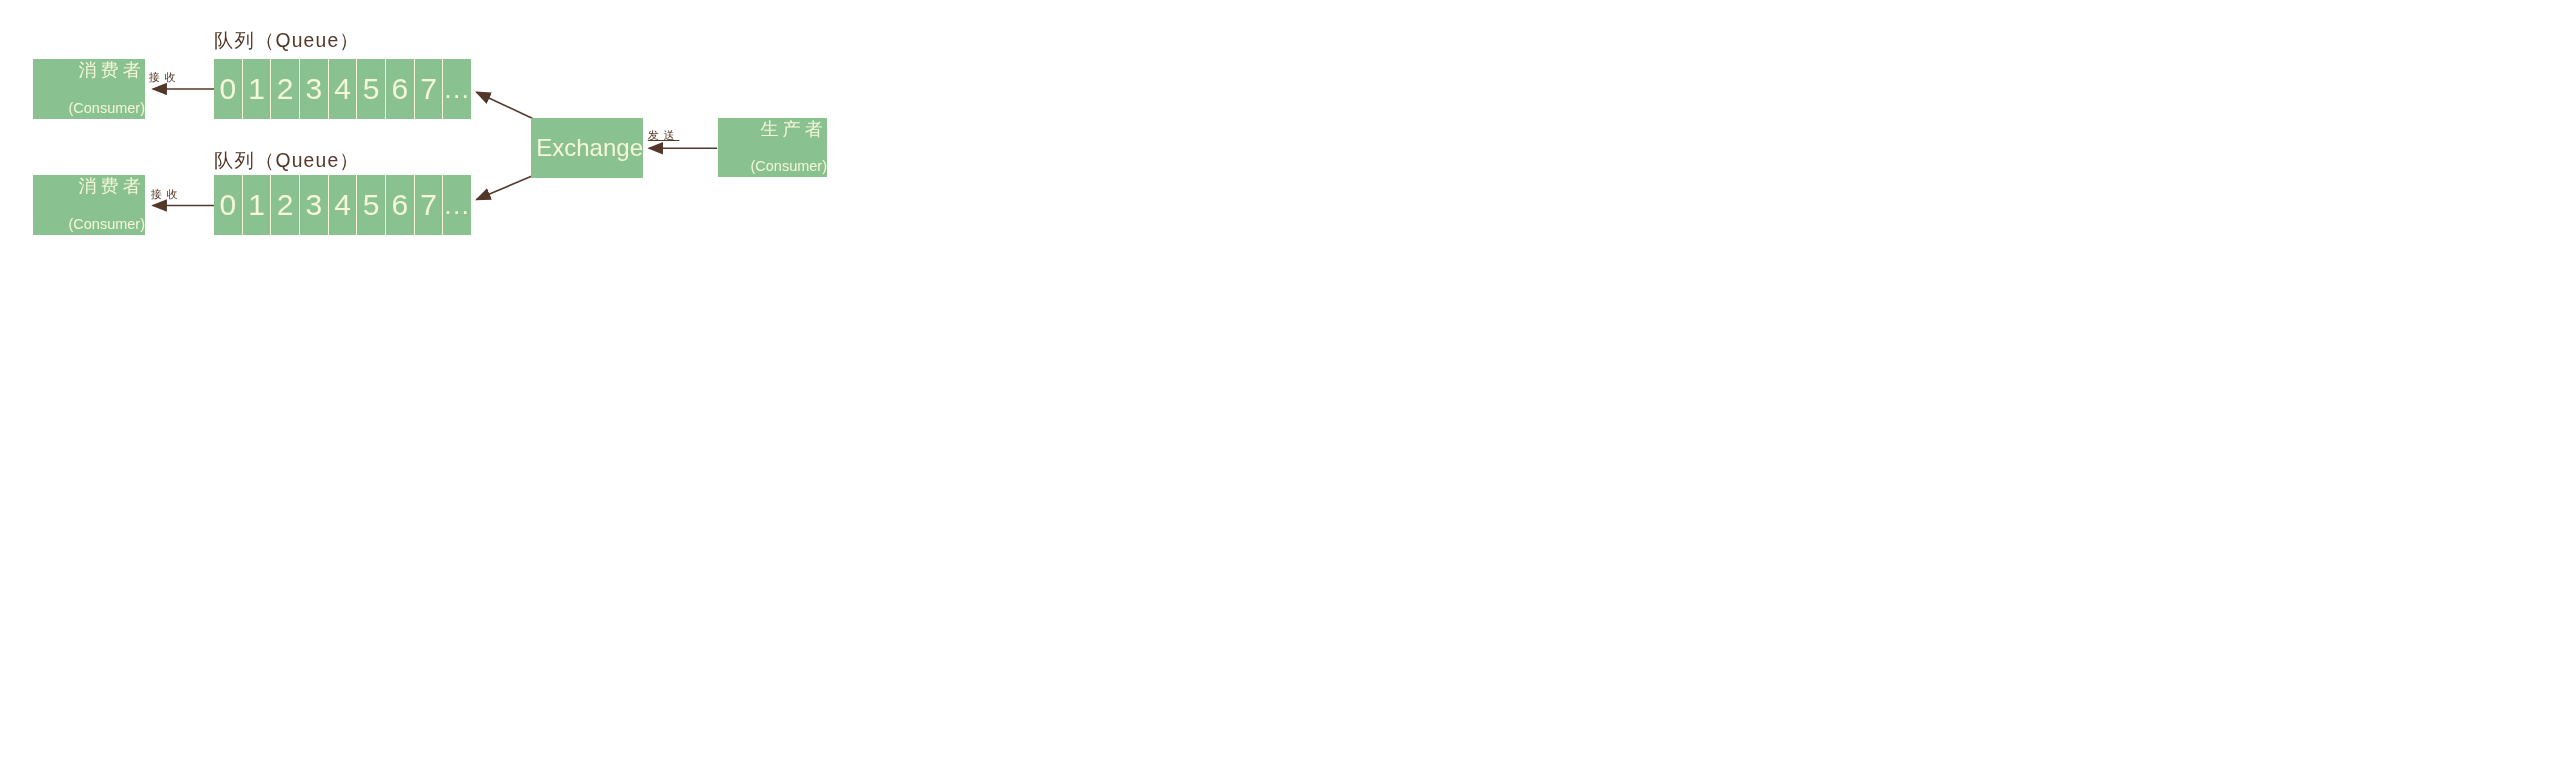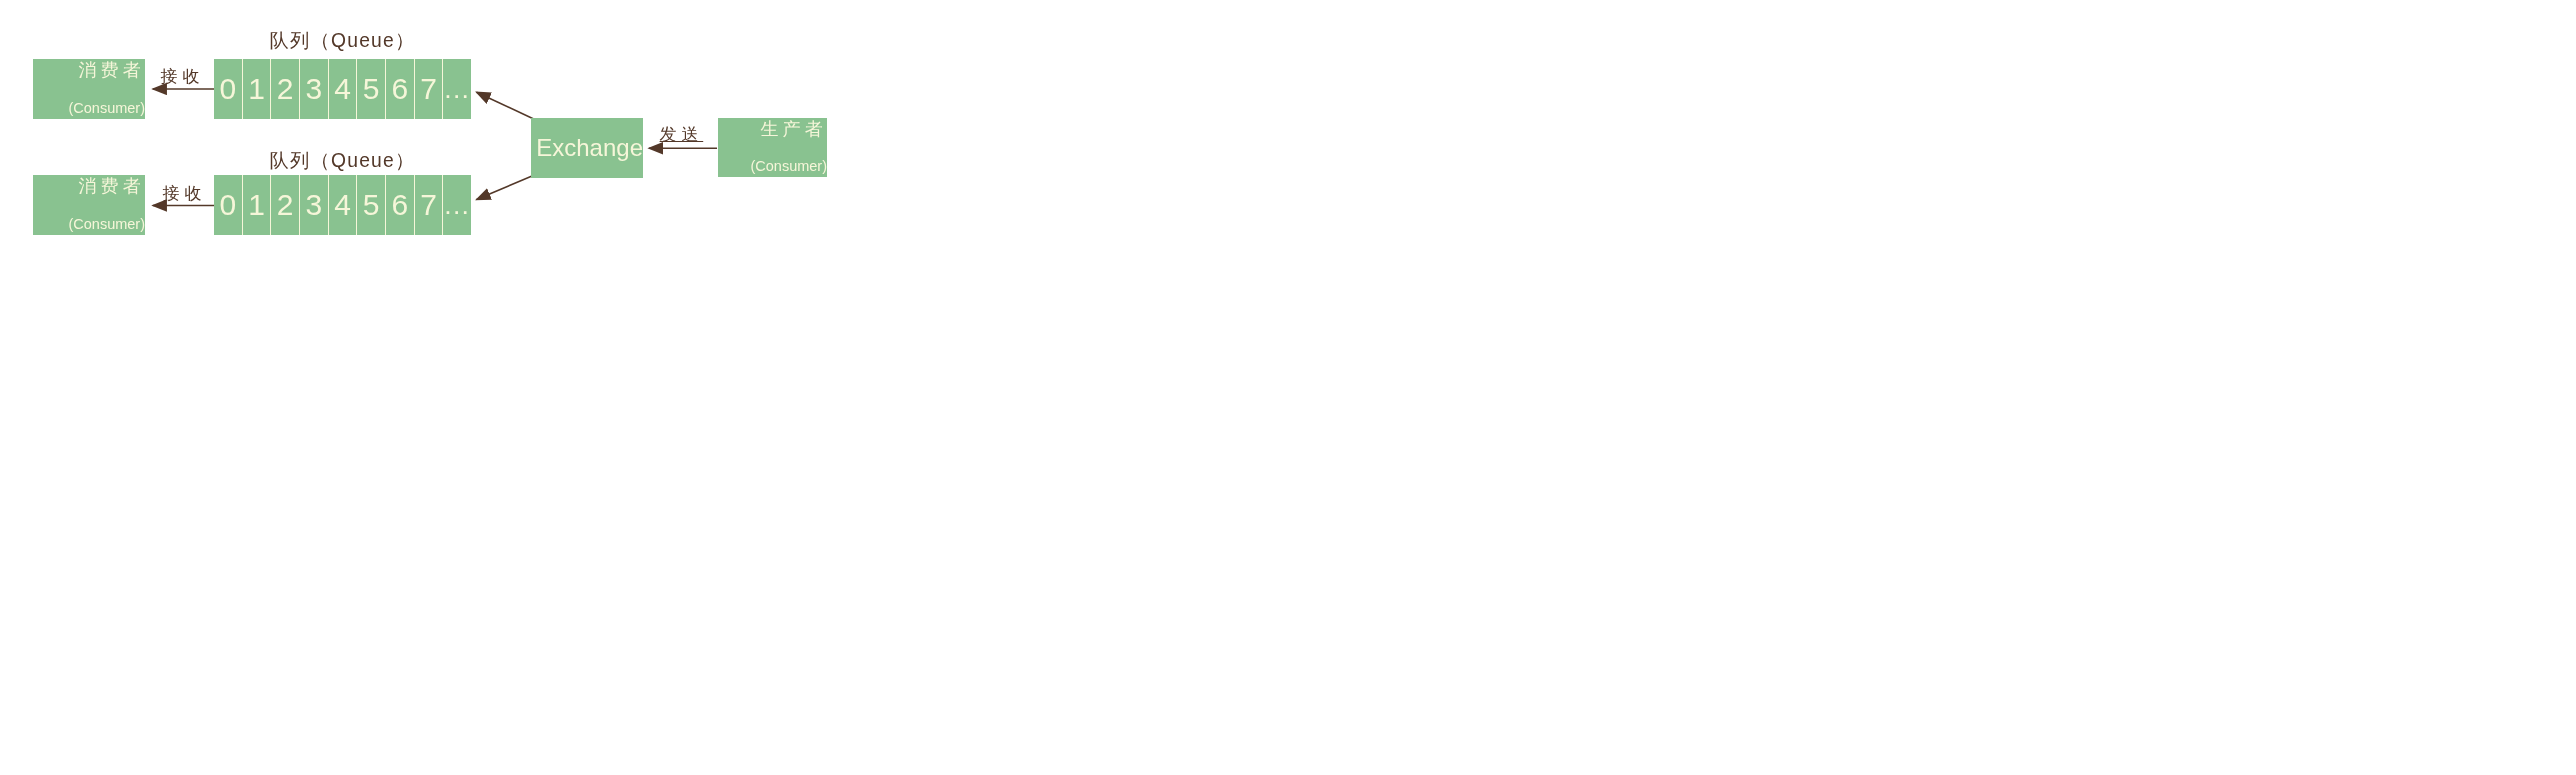--- a/index.html
+++ b/index.html
@@ -52,26 +52,25 @@
     display:flex;align-items:center;justify-content:center;
     color:var(--cream);
     font-size:30px;
     line-height:1;
   }
   .queue .cell + .cell{border-left:1.2px solid var(--cream);}
   .queue .cell.dots{font-size:26.6px;letter-spacing:1.2px;}
   .diagram-label{
     position:absolute;
     color:var(--ink);
-    text-align:center;
     line-height:24px;
     white-space:nowrap;
   }
   .queue-title{font-size:19.3px;letter-spacing:1.2px;width:257px;}
-  .edge-label{font-size:17px;letter-spacing:4.8px;text-indent:4.8px;width:72px;}
+  .edge-label{font-size:11px;letter-spacing:4.8px;text-indent:4.8px;width:72px;}
   .arrows{position:absolute;left:0;top:0;pointer-events:none;}
 </style>
 </head>
 <body>
 
 <div class="stage">
 
   <svg class="arrows" width="859" height="258" viewBox="0 0 1422 428">
     <defs>
       <marker id="ah" markerWidth="11" markerHeight="9" refX="9" refY="4" orient="auto" markerUnits="strokeWidth">

